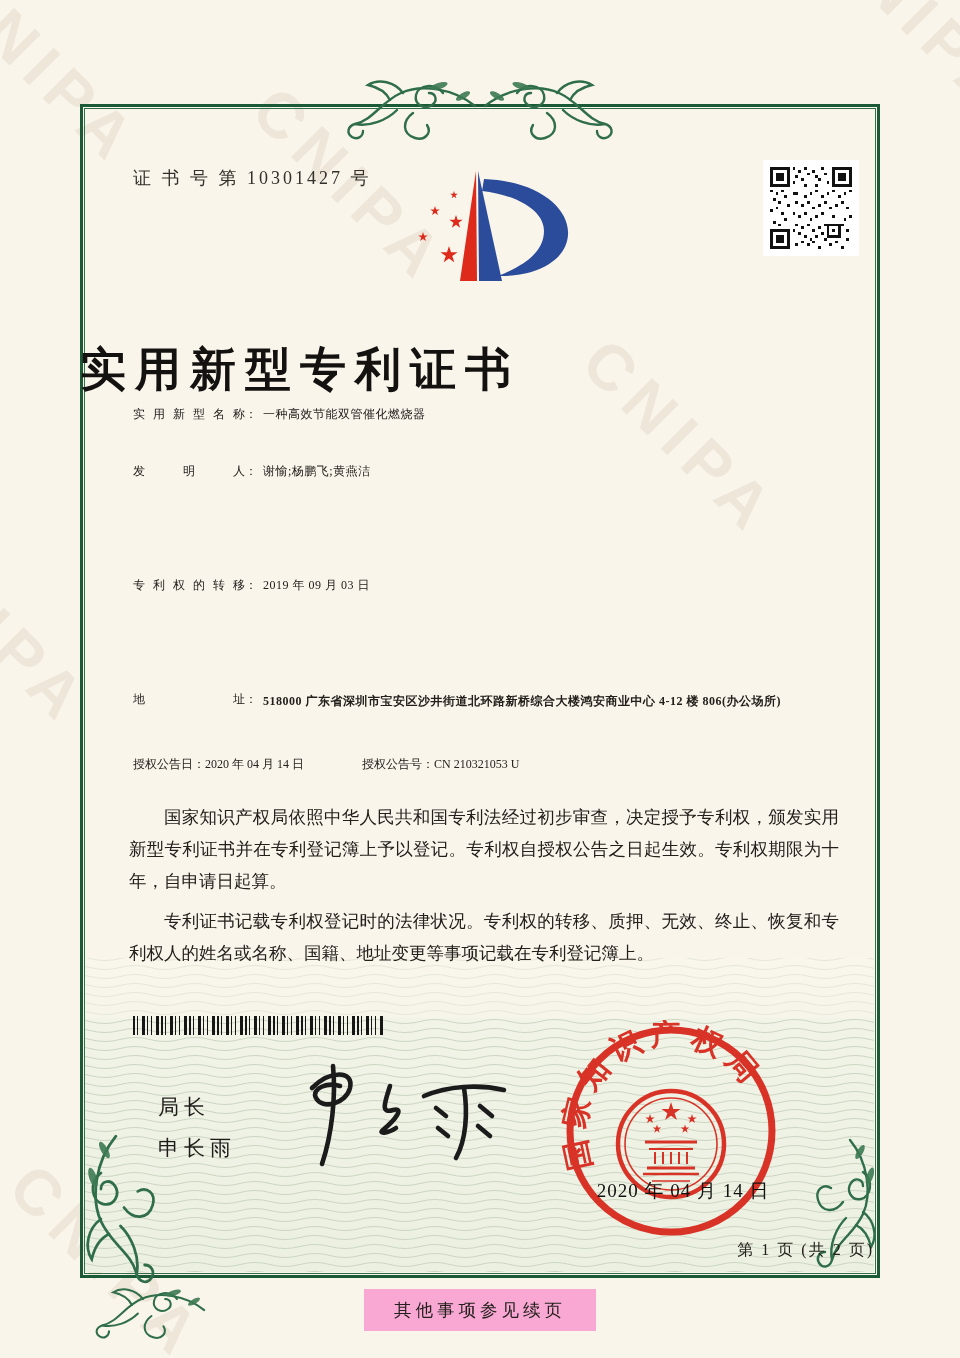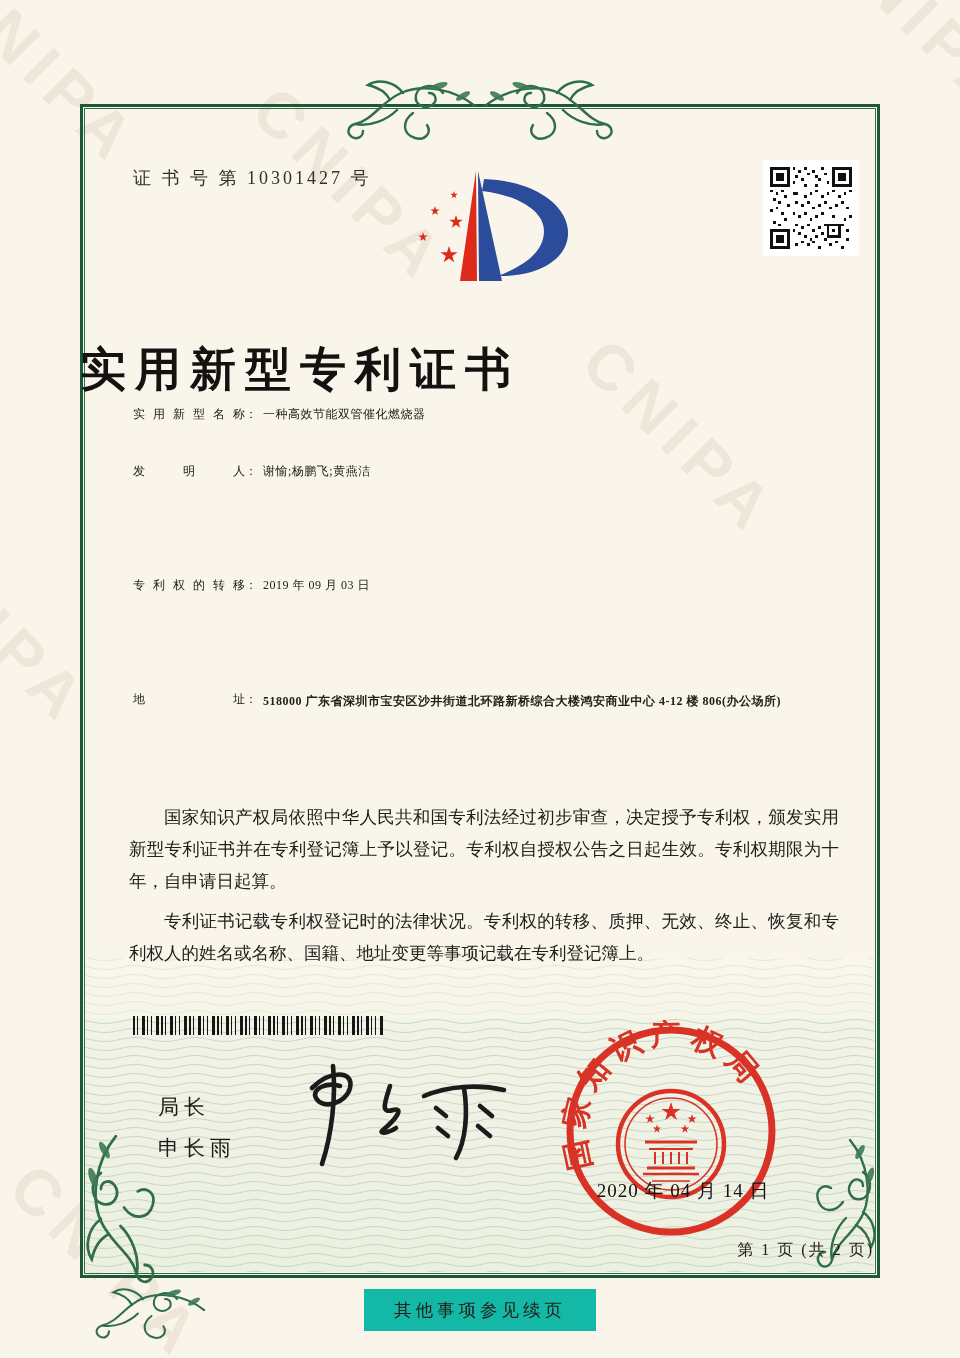--- a/index.html
+++ b/index.html
@@ -49,21 +49,21 @@
              #161616 18px 19px,transparent 19px 23px,#161616 23px 26px,transparent 26px 28px);}
   .officer-title{position:absolute;left:158px;top:1093px;font-size:21px;color:#1d1b18;letter-spacing:5px;}
   .officer-name{position:absolute;left:158px;top:1134px;font-size:21px;color:#1d1b18;letter-spacing:5px;}
   .signature{position:absolute;left:278px;top:1058px;width:240px;height:118px;}
   .seal{position:absolute;left:560px;top:1020px;width:222px;height:222px;}
   .seal-date{position:absolute;left:588px;top:1178px;width:190px;text-align:center;
              font-size:19px;color:#121110;letter-spacing:1px;white-space:nowrap;}
   .page-no{position:absolute;left:80px;top:1240px;width:794px;text-align:right;
            font-size:16px;color:#23201c;letter-spacing:2px;}
   .cont-note{position:absolute;left:50%;top:1289px;transform:translateX(-50%);
-             background:#14b8a6;padding:9px 30px;font-size:17.5px;color:#23201c;
+             background:#f9a8d4;padding:9px 30px;font-size:17.5px;color:#23201c;
              letter-spacing:4px;white-space:nowrap;}
 </style>
 </head>
 <body>
 
 <div class="page">
 
   <svg width="0" height="0" style="position:absolute">
     <defs>
       <path id="st" d="M0,-1 L0.225,-0.31 L0.951,-0.31 L0.363,0.118 L0.588,0.809 L0,0.382 L-0.588,0.809 L-0.363,0.118 L-0.951,-0.31 L-0.225,-0.31 Z"></path>
@@ -166,20 +166,28 @@
   <div class="row" style="top:463px">
     <span class="f-label">发明人</span><span class="f-colon">：</span><span class="f-value">谢愉;杨鹏飞;黄燕洁</span>
   </div>
   <div class="row" style="top:577px">
     <span class="f-label">专利权的转移</span><span class="f-colon">：</span><span class="f-value">2019 年 09 月 03 日</span>
   </div>
   <div class="row row-addr" style="top:691px">
     <span class="f-label">地址</span><span class="f-colon">：</span><span class="f-value">518000 广东省深圳市宝安区沙井街道北环路新桥综合大楼鸿安商业中心 4-12 楼 806(办公场所)</span>
   </div>
 
+  <div class="row grant" style="top:756px">
+    <span class="pair">
+      <span>授权公告日</span><span>：</span><span>2020 年 04 月 14 日</span>
+    </span>
+    <span class="pair">
+      <span>授权公告号</span><span>：</span><span>CN 210321053 U</span>
+    </span>
+  </div>
 
   <div class="body-text">
     <p>国家知识产权局依照中华人民共和国专利法经过初步审查，决定授予专利权，颁发实用新型专利证书并在专利登记簿上予以登记。专利权自授权公告之日起生效。专利权期限为十年，自申请日起算。</p>
     <p>专利证书记载专利权登记时的法律状况。专利权的转移、质押、无效、终止、恢复和专利权人的姓名或名称、国籍、地址变更等事项记载在专利登记簿上。</p>
   </div>
 
   <div class="barcode"></div>
 
   <div class="officer-title">局长</div>
   <div class="officer-name">申长雨</div>

